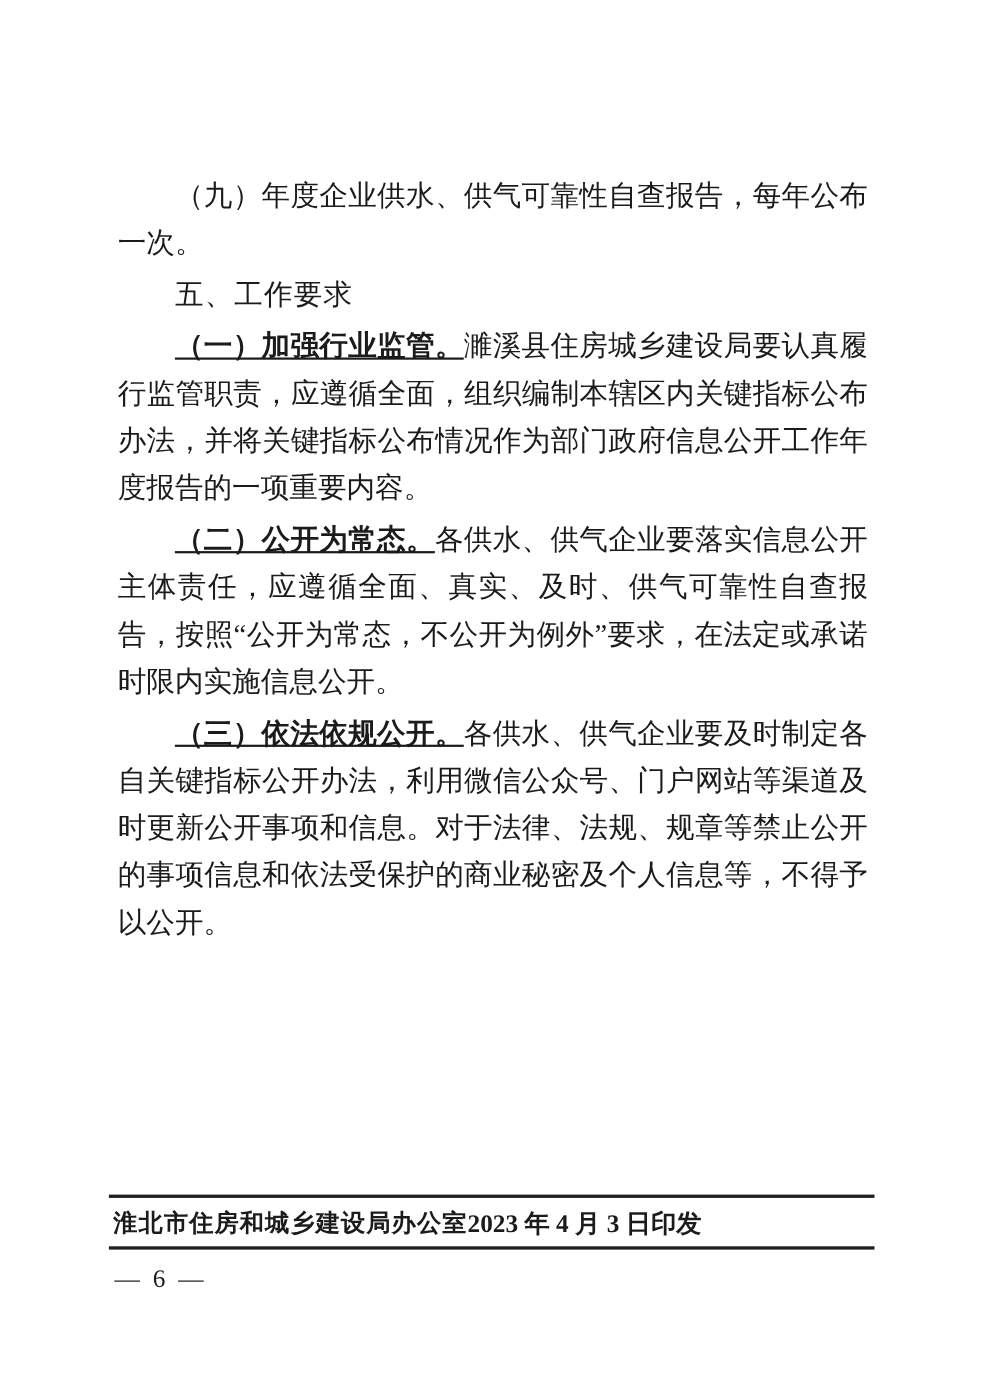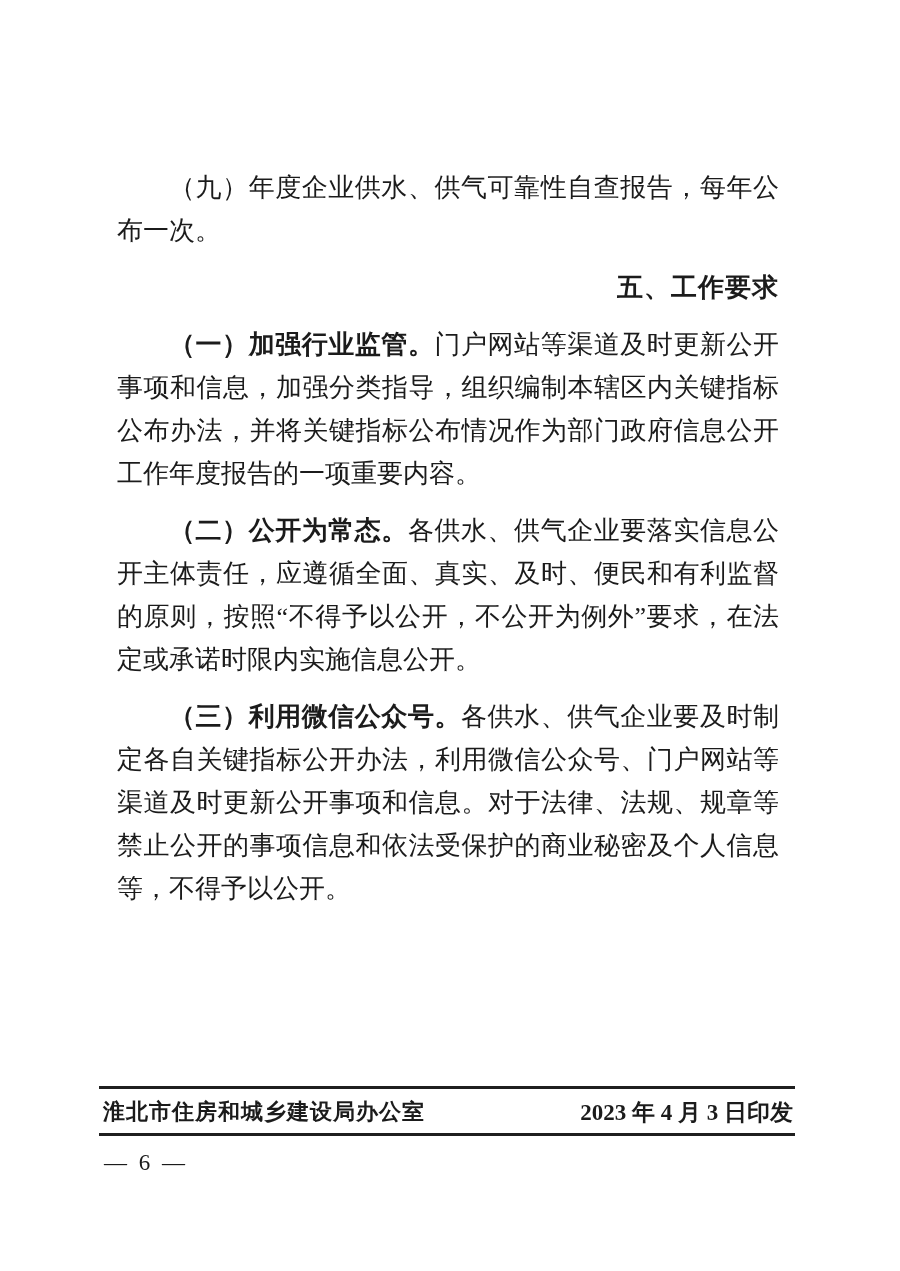--- a/index.html
+++ b/index.html
@@ -14,47 +14,46 @@
   }
   .doc-body {
     position: absolute;
     left: 103px;
     top: 152px;
     width: 690px;
     font-size: 26px;
     line-height: 43px;
   }
   .para {
-    margin: 14px;
+    margin: 4px;
     text-indent: 2em;
     text-align: justify;
   }
-  .para .lead { font-weight: bold; }
+  .para .lead { font-weight: bold; text-decoration: underline; }
   .para.heading {
-    font-weight: bold;
+    font-weight: normal;
     font-family: "Liberation Sans", "DejaVu Sans", sans-serif;
-    text-align: right;
+    text-align: left;
     letter-spacing: 1px;
   }
   .rule {
     position: absolute;
     left: 99px;
     width: 696px;
     height: 3px;
     background: #1f1f1f;
   }
   .rule-top { top: 1086px; }
   .rule-bottom { top: 1133px; }
   .footer-row {
     position: absolute;
     left: 103px;
     top: 1093px;
     width: 690px;
     display: flex;
-    justify-content: space-between;
     align-items: center;
     height: 38px;
   }
   .issuer {
     font-family: "Liberation Sans", "DejaVu Sans", sans-serif;
     font-weight: bold;
     font-size: 22px;
     letter-spacing: 1px;
   }
   .print-date {
@@ -70,23 +69,23 @@
   }
 </style>
 </head>
 <body>
 
 <div class="page">
 
   <div class="doc-body">
       <div class="para"><span>（九）年度企业供水、供气可靠性自查报告，每年公布一次。</span></div>
       <div class="para heading"><span>五、工作要求</span></div>
-      <div class="para"><span class="lead">（一）加强行业监管。</span><span>门户网站等渠道及时更新公开事项和信息，加强分类指导，组织编制本辖区内关键指标公布办法，并将关键指标公布情况作为部门政府信息公开工作年度报告的一项重要内容。</span></div>
-      <div class="para"><span class="lead">（二）公开为常态。</span><span>各供水、供气企业要落实信息公开主体责任，应遵循全面、真实、及时、便民和有利监督的原则，按照“不得予以公开，不公开为例外”要求，在法定或承诺时限内实施信息公开。</span></div>
-      <div class="para"><span class="lead">（三）利用微信公众号。</span><span>各供水、供气企业要及时制定各自关键指标公开办法，利用微信公众号、门户网站等渠道及时更新公开事项和信息。对于法律、法规、规章等禁止公开的事项信息和依法受保护的商业秘密及个人信息等，不得予以公开。</span></div>
+      <div class="para"><span class="lead">（一）加强行业监管。</span><span>濉溪县住房城乡建设局要认真履行监管职责，应遵循全面，组织编制本辖区内关键指标公布办法，并将关键指标公布情况作为部门政府信息公开工作年度报告的一项重要内容。</span></div>
+      <div class="para"><span class="lead">（二）公开为常态。</span><span>各供水、供气企业要落实信息公开主体责任，应遵循全面、真实、及时、供气可靠性自查报告，按照“公开为常态，不公开为例外”要求，在法定或承诺时限内实施信息公开。</span></div>
+      <div class="para"><span class="lead">（三）依法依规公开。</span><span>各供水、供气企业要及时制定各自关键指标公开办法，利用微信公众号、门户网站等渠道及时更新公开事项和信息。对于法律、法规、规章等禁止公开的事项信息和依法受保护的商业秘密及个人信息等，不得予以公开。</span></div>
     </div>
 
   <div class="rule rule-top"></div>
 
   <div class="footer-row">
     <span class="issuer">淮北市住房和城乡建设局办公室</span>
     <span class="print-date">2023 年 4 月 3 日印发</span>
   </div>
 
   <div class="rule rule-bottom"></div>

